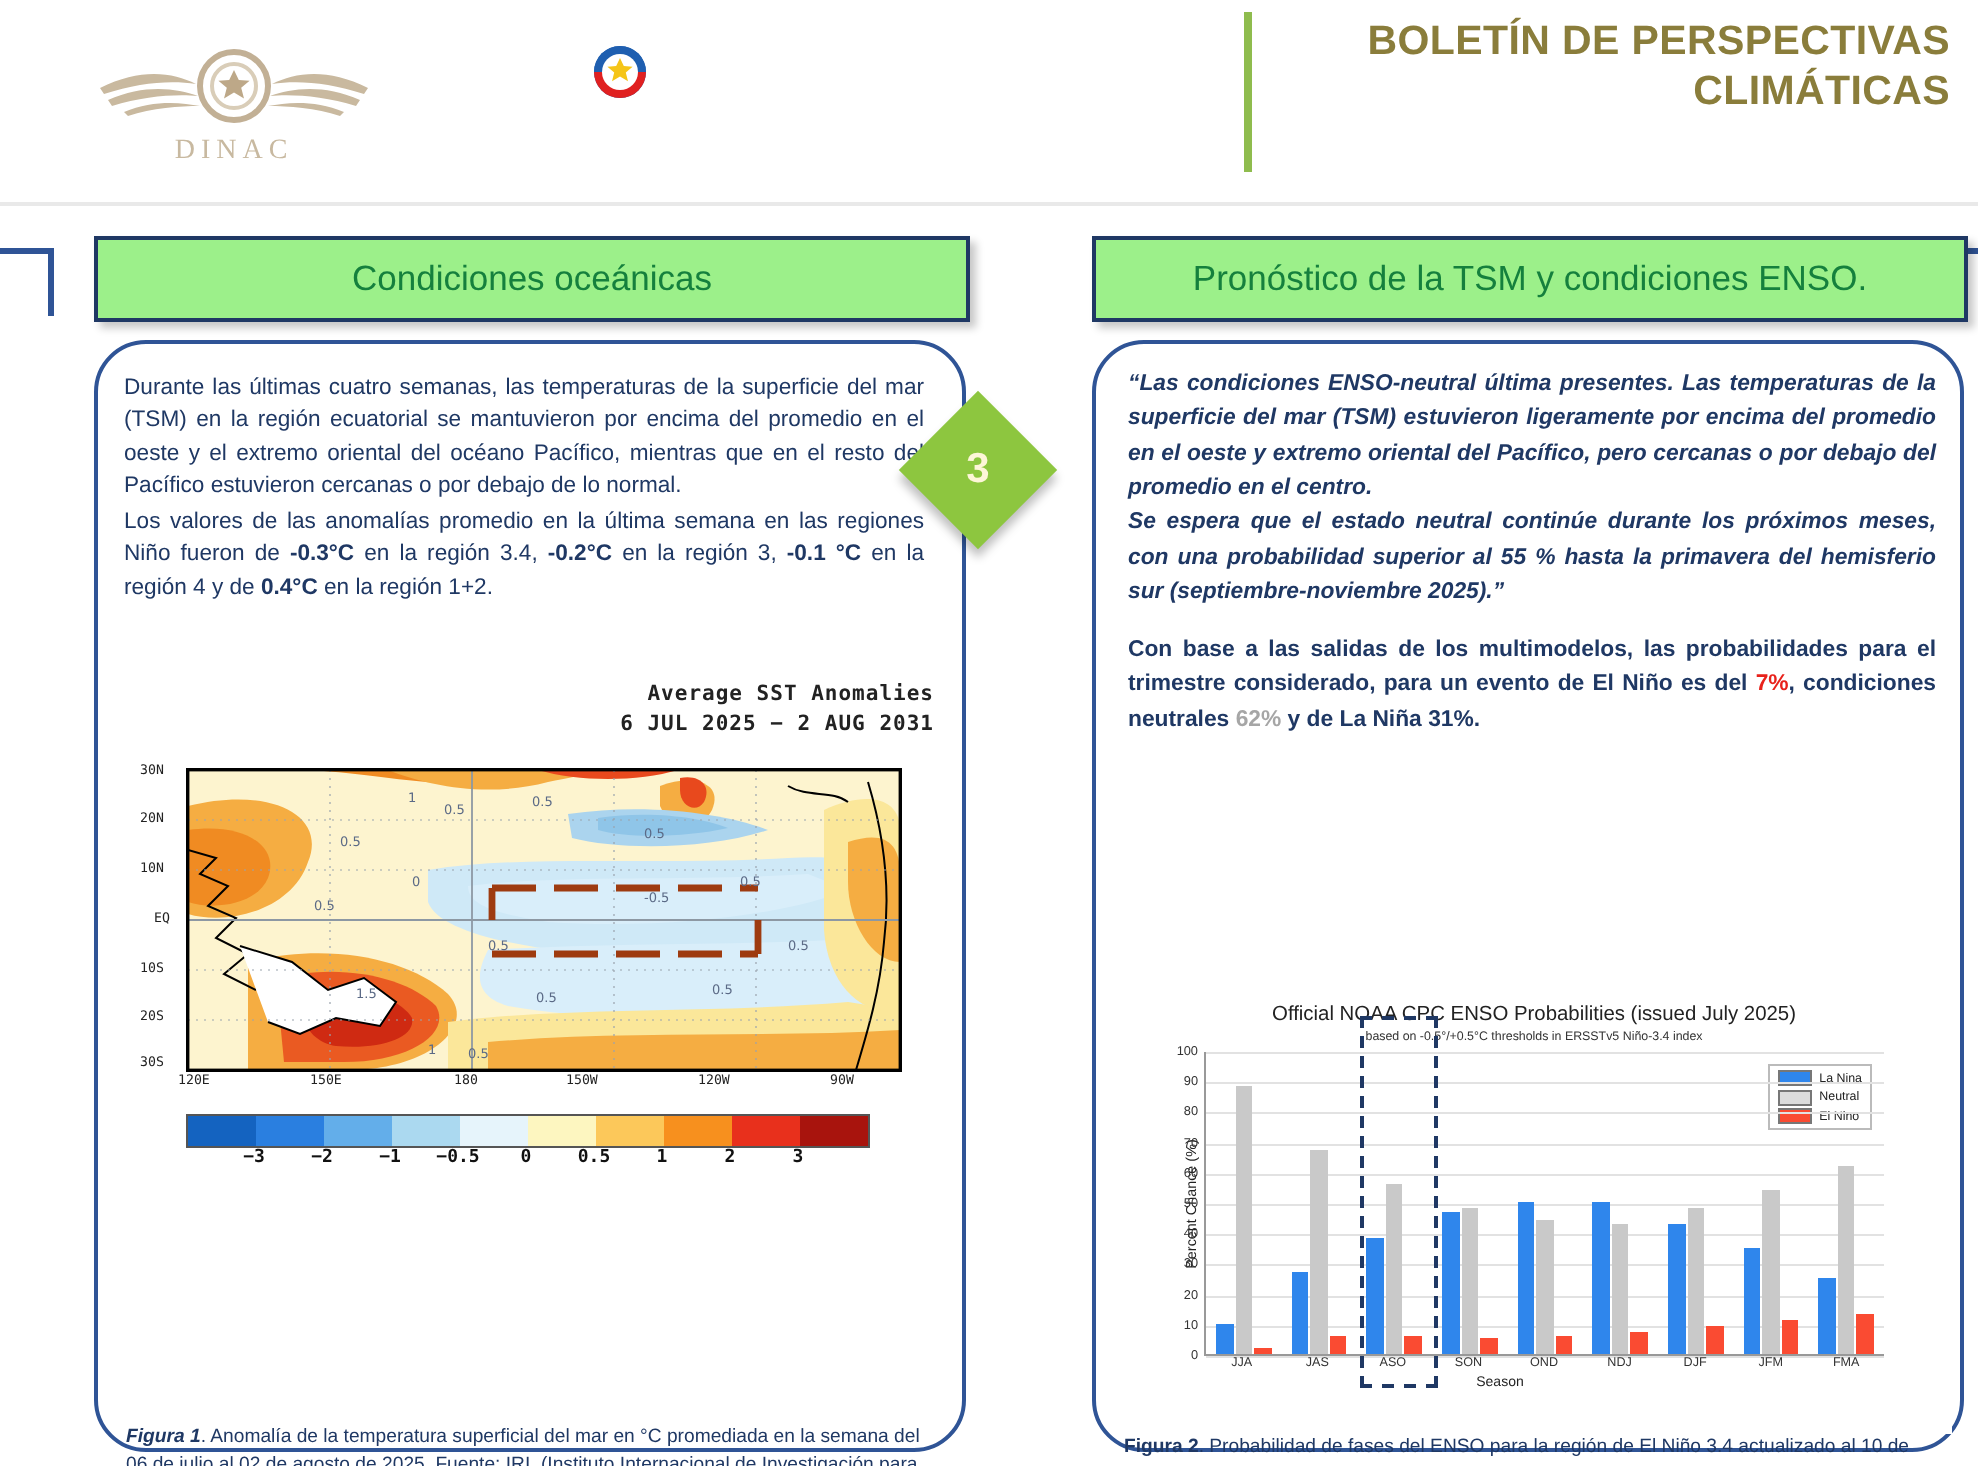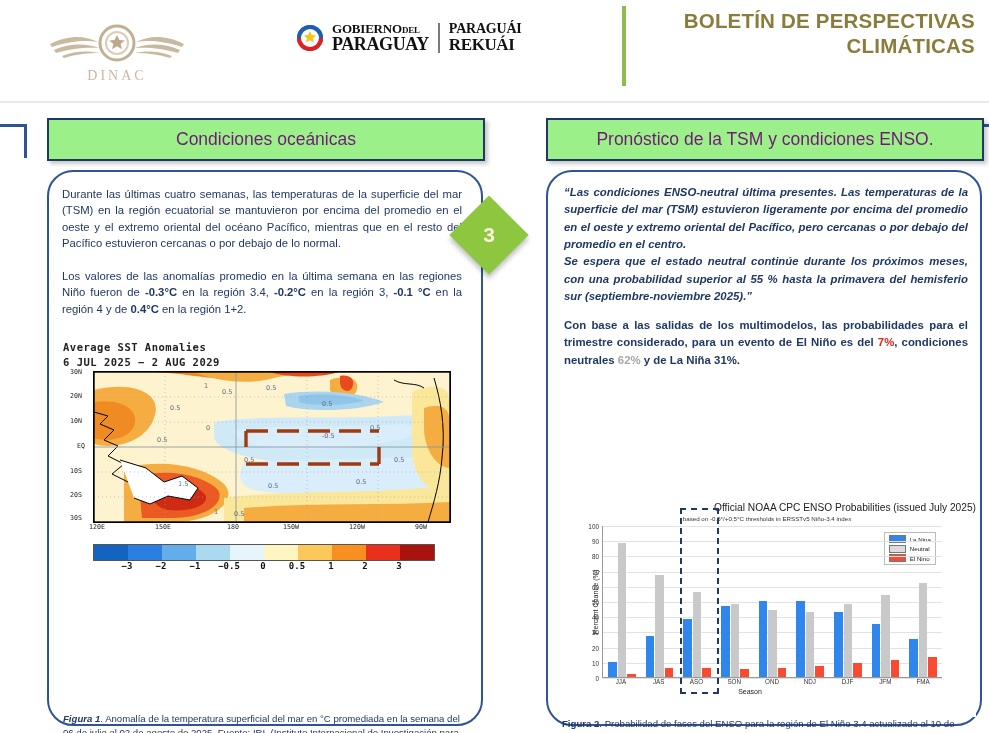--- a/index.html
+++ b/index.html
@@ -38,21 +38,21 @@
   .stub-r-v{left:962px;top:124px;width:3px;height:34px;}
 
   
   .panel{position:absolute;top:118px;width:452px;height:610px;}
   .panel.left{left:42px;}
   .panel.right{left:541px;}
   .panel-title{position:absolute;left:5px;top:0;width:434px;height:39px;
     background:#9cf08a;border:2.5px solid #1f3864;
     display:flex;align-items:center;justify-content:center;
     box-shadow:3px 3px 4px rgba(0,0,0,.22);}
-  .panel-title span{font-size:17.5px;color:#701a75;font-weight:400;}
+  .panel-title span{font-size:17.5px;color:#15803d;font-weight:400;}
   .panel-body{position:absolute;left:5px;top:52px;width:436px;height:556px;
     border:2px solid #2f5496;border-radius:26px;background:#fff;box-sizing:border-box;}
 
   .para{font-size:11.3px;line-height:1.46;color:#1f3864;text-align:justify;}
   .left .para{padding:0;}
   .txt-left{position:absolute;left:13px;top:14px;width:400px;}
   b.hot{color:#1f3864;font-weight:bold;}
   .txt-right{position:absolute;left:16px;top:12px;width:404px;}
   .txt-right .it{font-style:italic;font-weight:bold;font-size:11.4px;line-height:1.52;}
   .txt-right .norm{font-weight:bold;font-size:11.4px;line-height:1.5;}
@@ -63,37 +63,37 @@
   
   .badge{position:absolute;left:461px;top:207px;width:56px;height:56px;
     background:#8dc63f;transform:rotate(45deg);
     box-shadow:3px 3px 5px rgba(0,0,0,.25);}
   .badge-num{position:absolute;left:461px;top:207px;width:56px;height:56px;
     display:flex;align-items:center;justify-content:center;
     color:#fdf6d8;font-size:21px;font-weight:bold;}
 
   
   .fig1{position:absolute;left:14px;top:168px;width:404px;height:282px;}
-  .fig1-t{text-align:left;font-family:"DejaVu Sans Mono",monospace;font-weight:bold;
+  .fig1-t{text-align:right;font-family:"DejaVu Sans Mono",monospace;font-weight:bold;
     font-size:10.5px;color:#222;line-height:1.45;letter-spacing:.5px;}
-  .map-wrap{position:relative;margin:1px 0 0 8px;width:390px;height:165px;text-align:right;}
+  .map-wrap{position:relative;margin:14px 0 0 8px;width:390px;height:165px;text-align:right;}
   .map-frame{position:absolute;left:22px;top:0;width:356px;height:150px;border:1.2px solid #000;overflow:hidden;background:#fdf6d0;}
   .ylab{position:absolute;left:-1px;font-family:"DejaVu Sans Mono",monospace;font-size:6.6px;color:#222;}
   .xlab{position:absolute;top:152px;font-family:"DejaVu Sans Mono",monospace;font-size:6.6px;color:#222;}
   .cbar{position:relative;margin:8px 0 0 30px;width:340px;height:15px;display:flex;border:.8px solid #555;}
   .cbar div{flex:1;height:100%;}
   .cbar-ticks{position:relative;margin-left:30px;width:340px;height:13px;}
   .cbar-ticks span{position:absolute;font-family:"DejaVu Sans Mono",monospace;font-size:9px;
     color:#111;font-weight:bold;transform:translateX(-50%);}
   .cap{position:absolute;left:14px;top:540px;width:404px;font-size:9.6px;line-height:1.5;color:#1f3864;}
   .cap b{font-style:italic;}
 
   
   .fig2{position:absolute;left:10px;top:330px;width:418px;height:215px;background:#fff;}
-  .f2-title{text-align:right;font-size:10.2px;color:#222;font-weight:400;}
+  .f2-title{text-align:center;font-size:10.2px;color:#222;font-weight:400;}
   .f2-sub{text-align:center;font-size:6.2px;color:#333;margin-top:2px;}
   .plot{position:relative;margin:4px 0 0 44px;width:340px;height:152px;
     border-left:1px solid #999;border-bottom:1px solid #999;box-sizing:border-box;}
   .gl{position:absolute;left:0;width:100%;height:1px;background:#e2e2e2;}
   .ytick{position:absolute;right:calc(100% + 4px);transform:translateY(-50%);
     font-size:6.4px;color:#333;white-space:nowrap;}
   .ytl{position:absolute;left:-40px;top:50%;transform:translateY(-50%) rotate(-90deg);
     font-size:7.2px;color:#222;white-space:nowrap;}
   .groups{position:absolute;left:0;bottom:0;width:100%;height:100%;display:flex;}
   .grp{flex:1;display:flex;align-items:flex-end;justify-content:center;gap:1px;height:100%;}
@@ -138,31 +138,20 @@
   <div class="gob-logo">
     <div class="gob-seal">
       <svg viewBox="0 0 28 28" width="28" height="28">
         <circle cx="14" cy="14" r="13" fill="#1f5fb0"></circle>
         <path d="M1 14 a13 13 0 0 1 26 0 Z" fill="#1f5fb0"></path>
         <path d="M1 14 a13 13 0 0 0 26 0 Z" fill="#e02020"></path>
         <circle cx="14" cy="14" r="9" fill="#ffffff"></circle>
         <path d="M14 7 l1.9 4 4.4.4 -3.4 2.9 1.1 4.3 -4-2.4 -4 2.4 1.1-4.3 -3.4-2.9 4.4-.4Z" fill="#f5c518"></path>
       </svg>
     </div>
-    <div class="gob-words">
-      <div class="gob-left">
-        <div class="gob-l1"><span>GOBIERNO</span><span class="sm">DEL</span></div>
-        <div class="gob-l2">PARAGUAY</div>
-      </div>
-      <div class="gob-div"></div>
-      <div class="gob-right">
-        <div class="gob-r1">PARAGUÁI</div>
-        <div class="gob-r2">REKUÁI</div>
-      </div>
-    </div>
   </div>
 
   <div class="hdr-vrule"></div>
   <div class="hdr-title">
     <div>BOLETÍN DE PERSPECTIVAS</div>
     <div>CLIMÁTICAS</div>
   </div>
   <div class="hdr-rule"></div>
 </div>
 
@@ -172,28 +161,28 @@
 <div class="stub stub-r-v"></div>
 
 <div class="panel left">
   <div class="panel-title">
     <span>Condiciones oceánicas</span>
   </div>
   <div class="panel-body">
 
     <div class="txt-left">
       <div class="para">Durante las últimas cuatro semanas, las temperaturas de la superficie del mar (TSM) en la región ecuatorial se mantuvieron por encima del promedio en el oeste y el extremo oriental del océano Pacífico, mientras que en el resto del Pacífico estuvieron cercanas o por debajo de lo normal.</div>
-      <div class="para" style="margin-top:16px;">
+      <div class="para" style="margin-top:1px;">
         <span>Los valores de las anomalías promedio en la última semana en las regiones Niño fueron de </span><b class="hot">-0.3°C</b><span> en la región 3.4, </span><b class="hot">-0.2°C</b><span> en la región 3, </span><b class="hot">-0.1 °C</b><span> en la región 4 y de </span><b class="hot">0.4°C</b><span> en la región 1+2.</span>
       </div>
     </div>
 
     <div class="fig1">
       <div class="fig1-t">Average SST Anomalies</div>
-      <div class="fig1-t">6 JUL 2025 − 2 AUG 2029</div>
+      <div class="fig1-t">6 JUL 2025 − 2 AUG 2031</div>
 
       <div class="map-wrap">
         <div class="ylab" style="top:-3px">30N</div>
         <div class="ylab" style="top:21px">20N</div>
         <div class="ylab" style="top:46px">10N</div>
         <div class="ylab" style="top:71px;left:6px">EQ</div>
         <div class="ylab" style="top:96px">10S</div>
         <div class="ylab" style="top:120px">20S</div>
         <div class="ylab" style="top:143px">30S</div>
 

